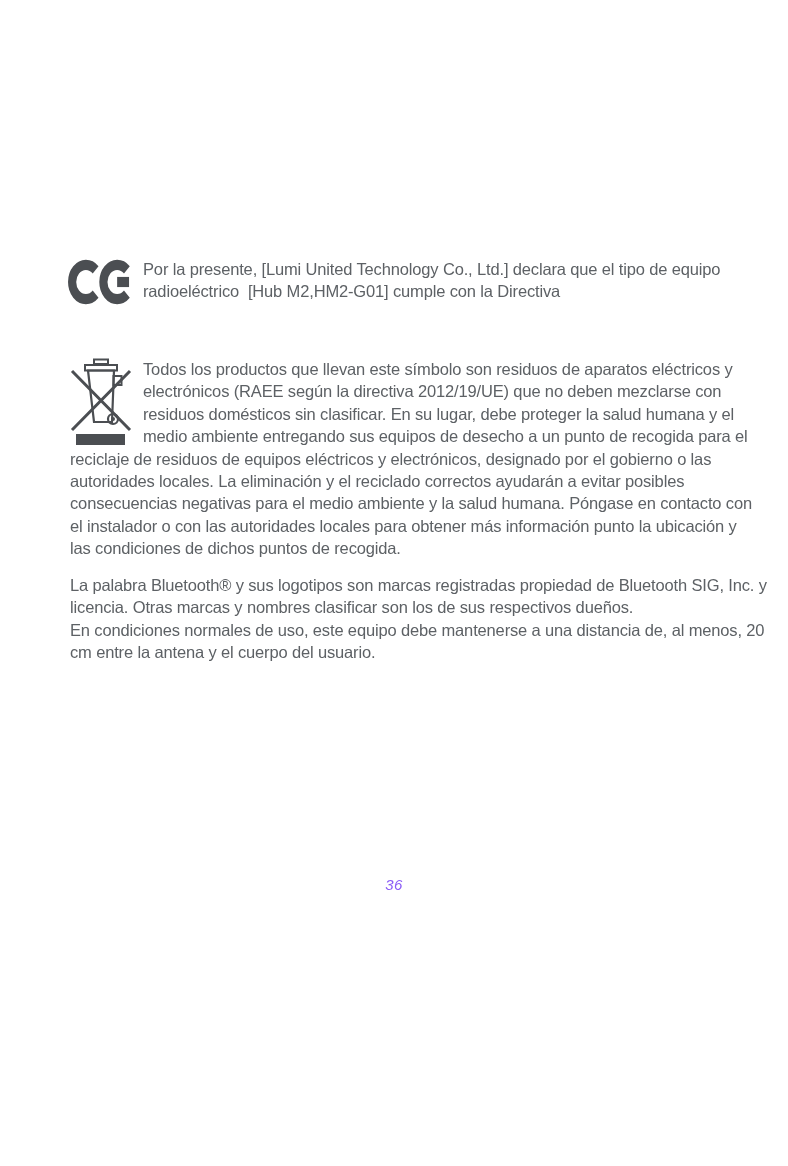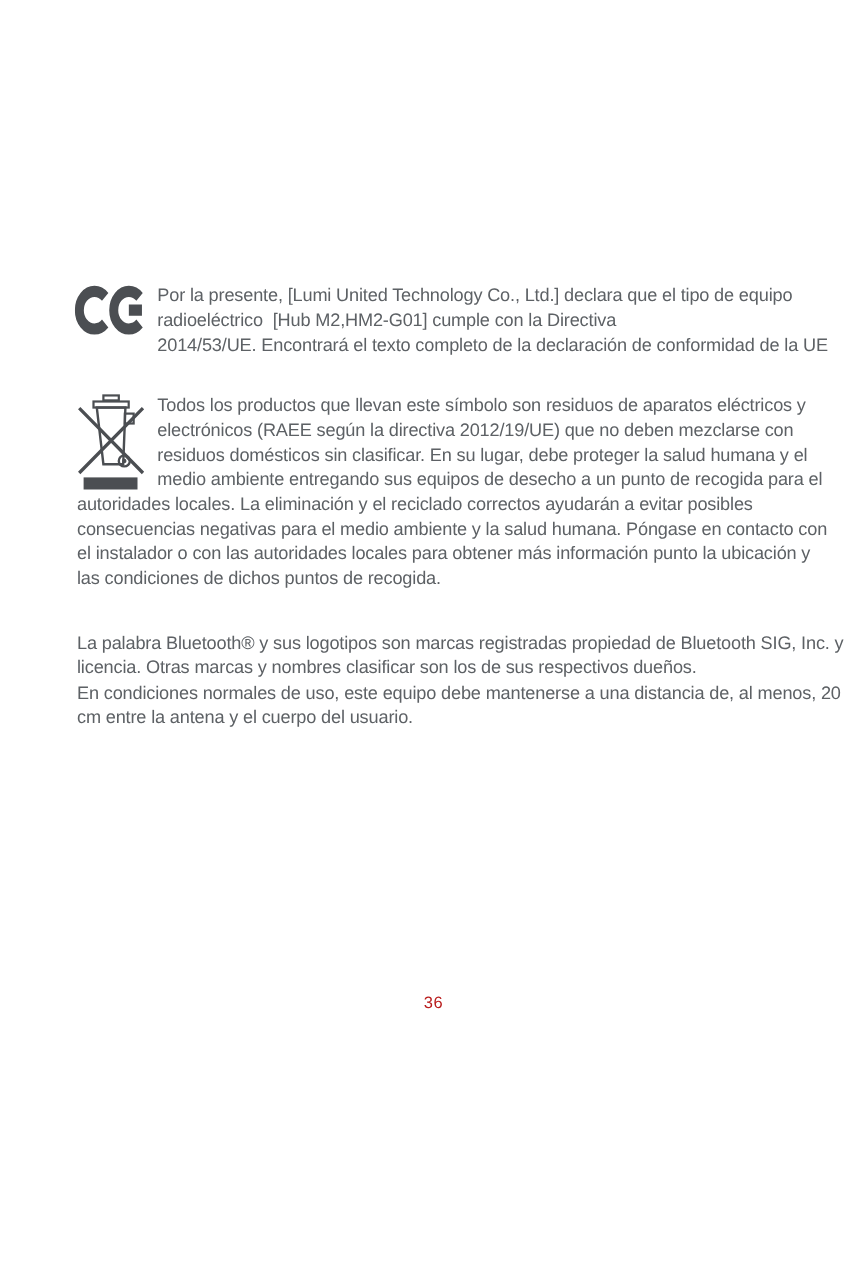--- a/index.html
+++ b/index.html
@@ -28,26 +28,27 @@
     height: 48px;
   }
   .weee-float {
     float: left;
     width: 73px;
     height: 88px;
   }
   .pagenum {
     position: absolute;
     left: 0;
-    top: 903px;
+    top: 876px;
     width: 100%;
     text-align: center;
     font-size: 15px;
     letter-spacing: 0.5px;
-    color: #b91c1c;
+    color: #8b5cf6;
+    font-style: italic;
   }
   svg { display: block; }
 </style>
 </head>
 <body>
 
 <div class="page">
 
   <div class="ce-icon-wrap">
     <svg width="67" height="48" viewBox="0 0 90 52" preserveAspectRatio="none">
@@ -55,21 +56,20 @@
         <path d="M37.1 12.9 A18.5 18.5 0 1 0 37.1 39.1"></path>
         <path d="M79.1 12.9 A18.5 18.5 0 1 0 79.1 39.1"></path>
         <path d="M66 26 H82"></path>
       </g>
     </svg>
   </div>
 
   <div class="textblock" style="left:143px; top:258px; width:600px;">
     <div class="ln">Por la presente, [Lumi United Technology Co., Ltd.] declara que el tipo de equipo</div>
     <div class="ln">radioeléctrico  [Hub M2,HM2-G01] cumple con la Directiva</div>
-    <div class="ln">2014/53/UE. Encontrará el texto completo de la declaración de conformidad de la UE</div>
   </div>
 
   <div class="textblock" style="left:70px; top:358px; width:650px;">
     <div class="weee-float">
       <svg width="62" height="88" viewBox="0 0 62 88">
         <g stroke="#4b4e52" fill="none">
           <rect x="24" y="1.5" width="14" height="4.5" stroke-width="2"></rect>
           <rect x="15" y="7" width="32" height="5.5" stroke-width="2"></rect>
           <path d="M18 12.5 L44 12.5 L42 64 L24 64 Z" stroke-width="2.2"></path>
           <rect x="43.5" y="18" width="8" height="9" stroke-width="2"></rect>
@@ -77,20 +77,21 @@
           <circle cx="43" cy="61" r="1" stroke-width="2"></circle>
           <path d="M2 13 L60 72 M60 13 L2 72" stroke-width="3"></path>
         </g>
         <rect x="6" y="76" width="49" height="11" fill="#4b4e52"></rect>
       </svg>
     </div>
     <div class="ln">Todos los productos que llevan este símbolo son residuos de aparatos eléctricos y</div>
     <div class="ln">electrónicos (RAEE según la directiva 2012/19/UE) que no deben mezclarse con</div>
     <div class="ln">residuos domésticos sin clasificar. En su lugar, debe proteger la salud humana y el</div>
     <div class="ln">medio ambiente entregando sus equipos de desecho a un punto de recogida para el</div>
+    <div class="ln">reciclaje de residuos de equipos eléctricos y electrónicos, designado por el gobierno o las</div>
     <div class="ln">autoridades locales. La eliminación y el reciclado correctos ayudarán a evitar posibles</div>
     <div class="ln">consecuencias negativas para el medio ambiente y la salud humana. Póngase en contacto con</div>
     <div class="ln">el instalador o con las autoridades locales para obtener más información punto la ubicación y</div>
     <div class="ln">las condiciones de dichos puntos de recogida.</div>
   </div>
 
   <div class="textblock" style="left:70px; top:574px; width:660px;">
     <div class="ln">La palabra Bluetooth® y sus logotipos son marcas registradas propiedad de Bluetooth SIG, Inc. y</div>
     <div class="ln">licencia. Otras marcas y nombres clasificar son los de sus respectivos dueños.</div>
     <div class="ln">En condiciones normales de uso, este equipo debe mantenerse a una distancia de, al menos, 20</div>

